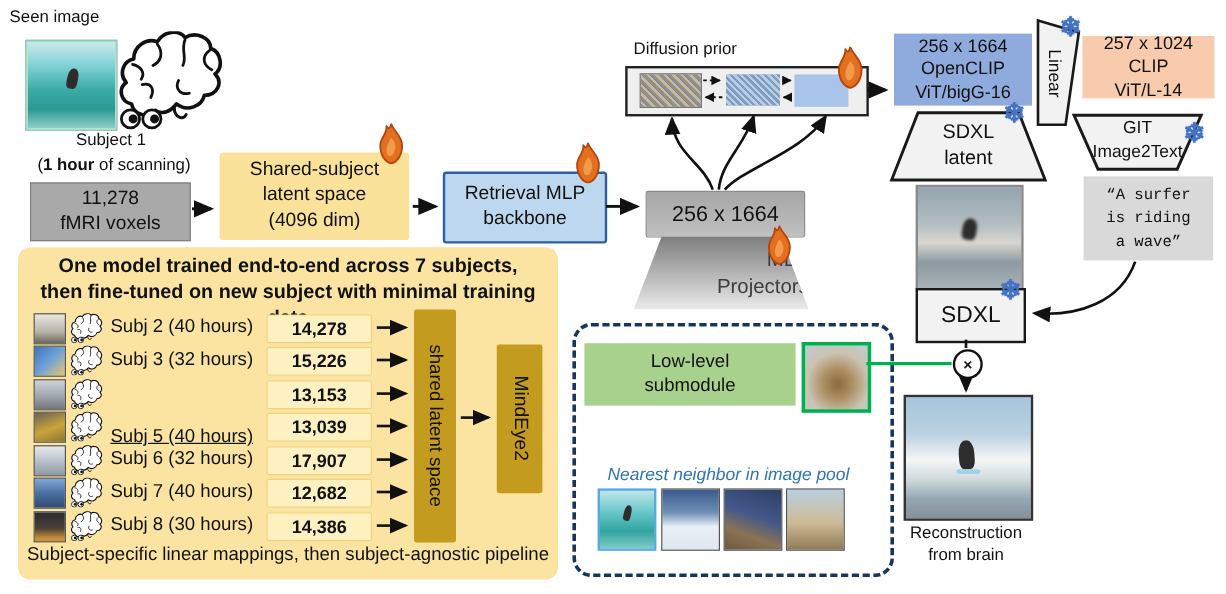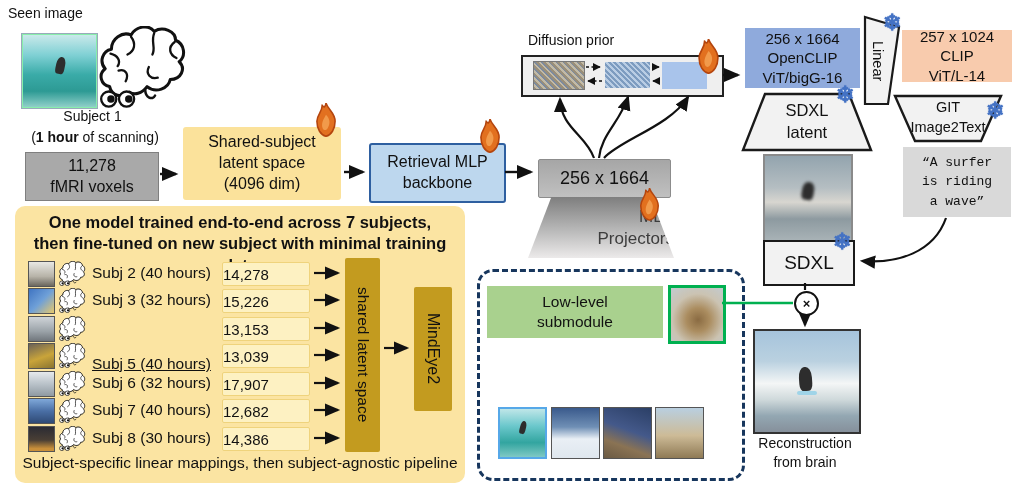--- a/index.html
+++ b/index.html
@@ -12,21 +12,21 @@
   .box-grayfill{background:#A9A9A9;border:1px solid #7f7f7f;}
   .box-blue{background:#BDD7EE;border:2px solid #2E5FA0;border-radius:3px;}
   .box-midblue{background:#8FAADC;}
   .box-orange{background:#F8CBAD;}
   .box-green{background:#A9D18E;}
   .box-quote{background:#D9D9D9;font-family:"Liberation Mono","DejaVu Sans Mono",monospace;
              font-size:13px;line-height:1.5;}
   .snow{color:#4472C4;font-size:22px;font-weight:bold;text-shadow:0 0 1px #4472C4;}
   .panel{background:#FBE4A2;border-radius:10px;}
   .chip{background:#FDF1C2;border:1.5px solid #EFD37C;border-radius:2px;font-size:15px;
-        display:flex;align-items:center;justify-content:flex-start;}
+        display:flex;align-items:center;justify-content:center;font-weight:bold;}
   .vtext{writing-mode:vertical-rl;text-align:center;display:flex;align-items:center;justify-content:center;}
   .gold{background:#C39B1F;border-radius:2px;}
   .thumb{border:1.5px solid #555;}
   .dashedbox{border:3.5px dashed #17365D;border-radius:16px;}
   .trap-mlp{background:linear-gradient(180deg,#7e7e7e 0%,#b9b9b9 55%,#eceaea 100%);
             clip-path:polygon(16% 0,84% 0,100% 100%,0 100%);}
   .noise1{background:
      repeating-linear-gradient(45deg,#9a8f7a 0 2px,#c2baa6 2px 4px,#7b8aa0 4px 5px),
      repeating-linear-gradient(-45deg,rgba(150,120,90,.55) 0 2px,rgba(220,210,190,.55) 2px 4px);}
   .noise2{background:
@@ -281,20 +281,21 @@
 
   <div class="abs dashedbox" style="left:477px;top:269px;width:262px;height:206px;"></div>
 
   <div class="abs box-green ctr" style="left:487px;top:286px;width:176px;height:52px;font-size:15.5px;line-height:1.3;">
     <div>Low-level</div>
     <div>submodule</div>
   </div>
   <div class="abs img-lowlevel" style="left:668px;top:285px;width:52px;height:53px;border:3px solid #00B050;z-index:6;"></div>
 
 
+  <div class="abs" style="left:483px;top:388px;width:248px;text-align:center;font-style:italic;color:#2E74B5;font-size:14.5px;">Nearest neighbor in image pool</div>
 
   <div class="abs pool-surf" style="left:498px;top:407px;width:49px;height:52px;border:2.5px solid #56A8E8;box-sizing:border-box;">
     <div class="figure" style="left:20px;top:12px;width:6px;height:13px;transform:rotate(14deg);"></div>
   </div>
   <div class="abs pool-ski thumb" style="left:551px;top:407px;width:49px;height:52px;box-sizing:border-box;"></div>
   <div class="abs pool-bld thumb" style="left:603px;top:407px;width:49px;height:52px;box-sizing:border-box;"></div>
   <div class="abs pool-gir thumb" style="left:655px;top:407px;width:49px;height:52px;box-sizing:border-box;"></div>
 
   <svg class="overlay" width="1022" height="495">
     <defs>

